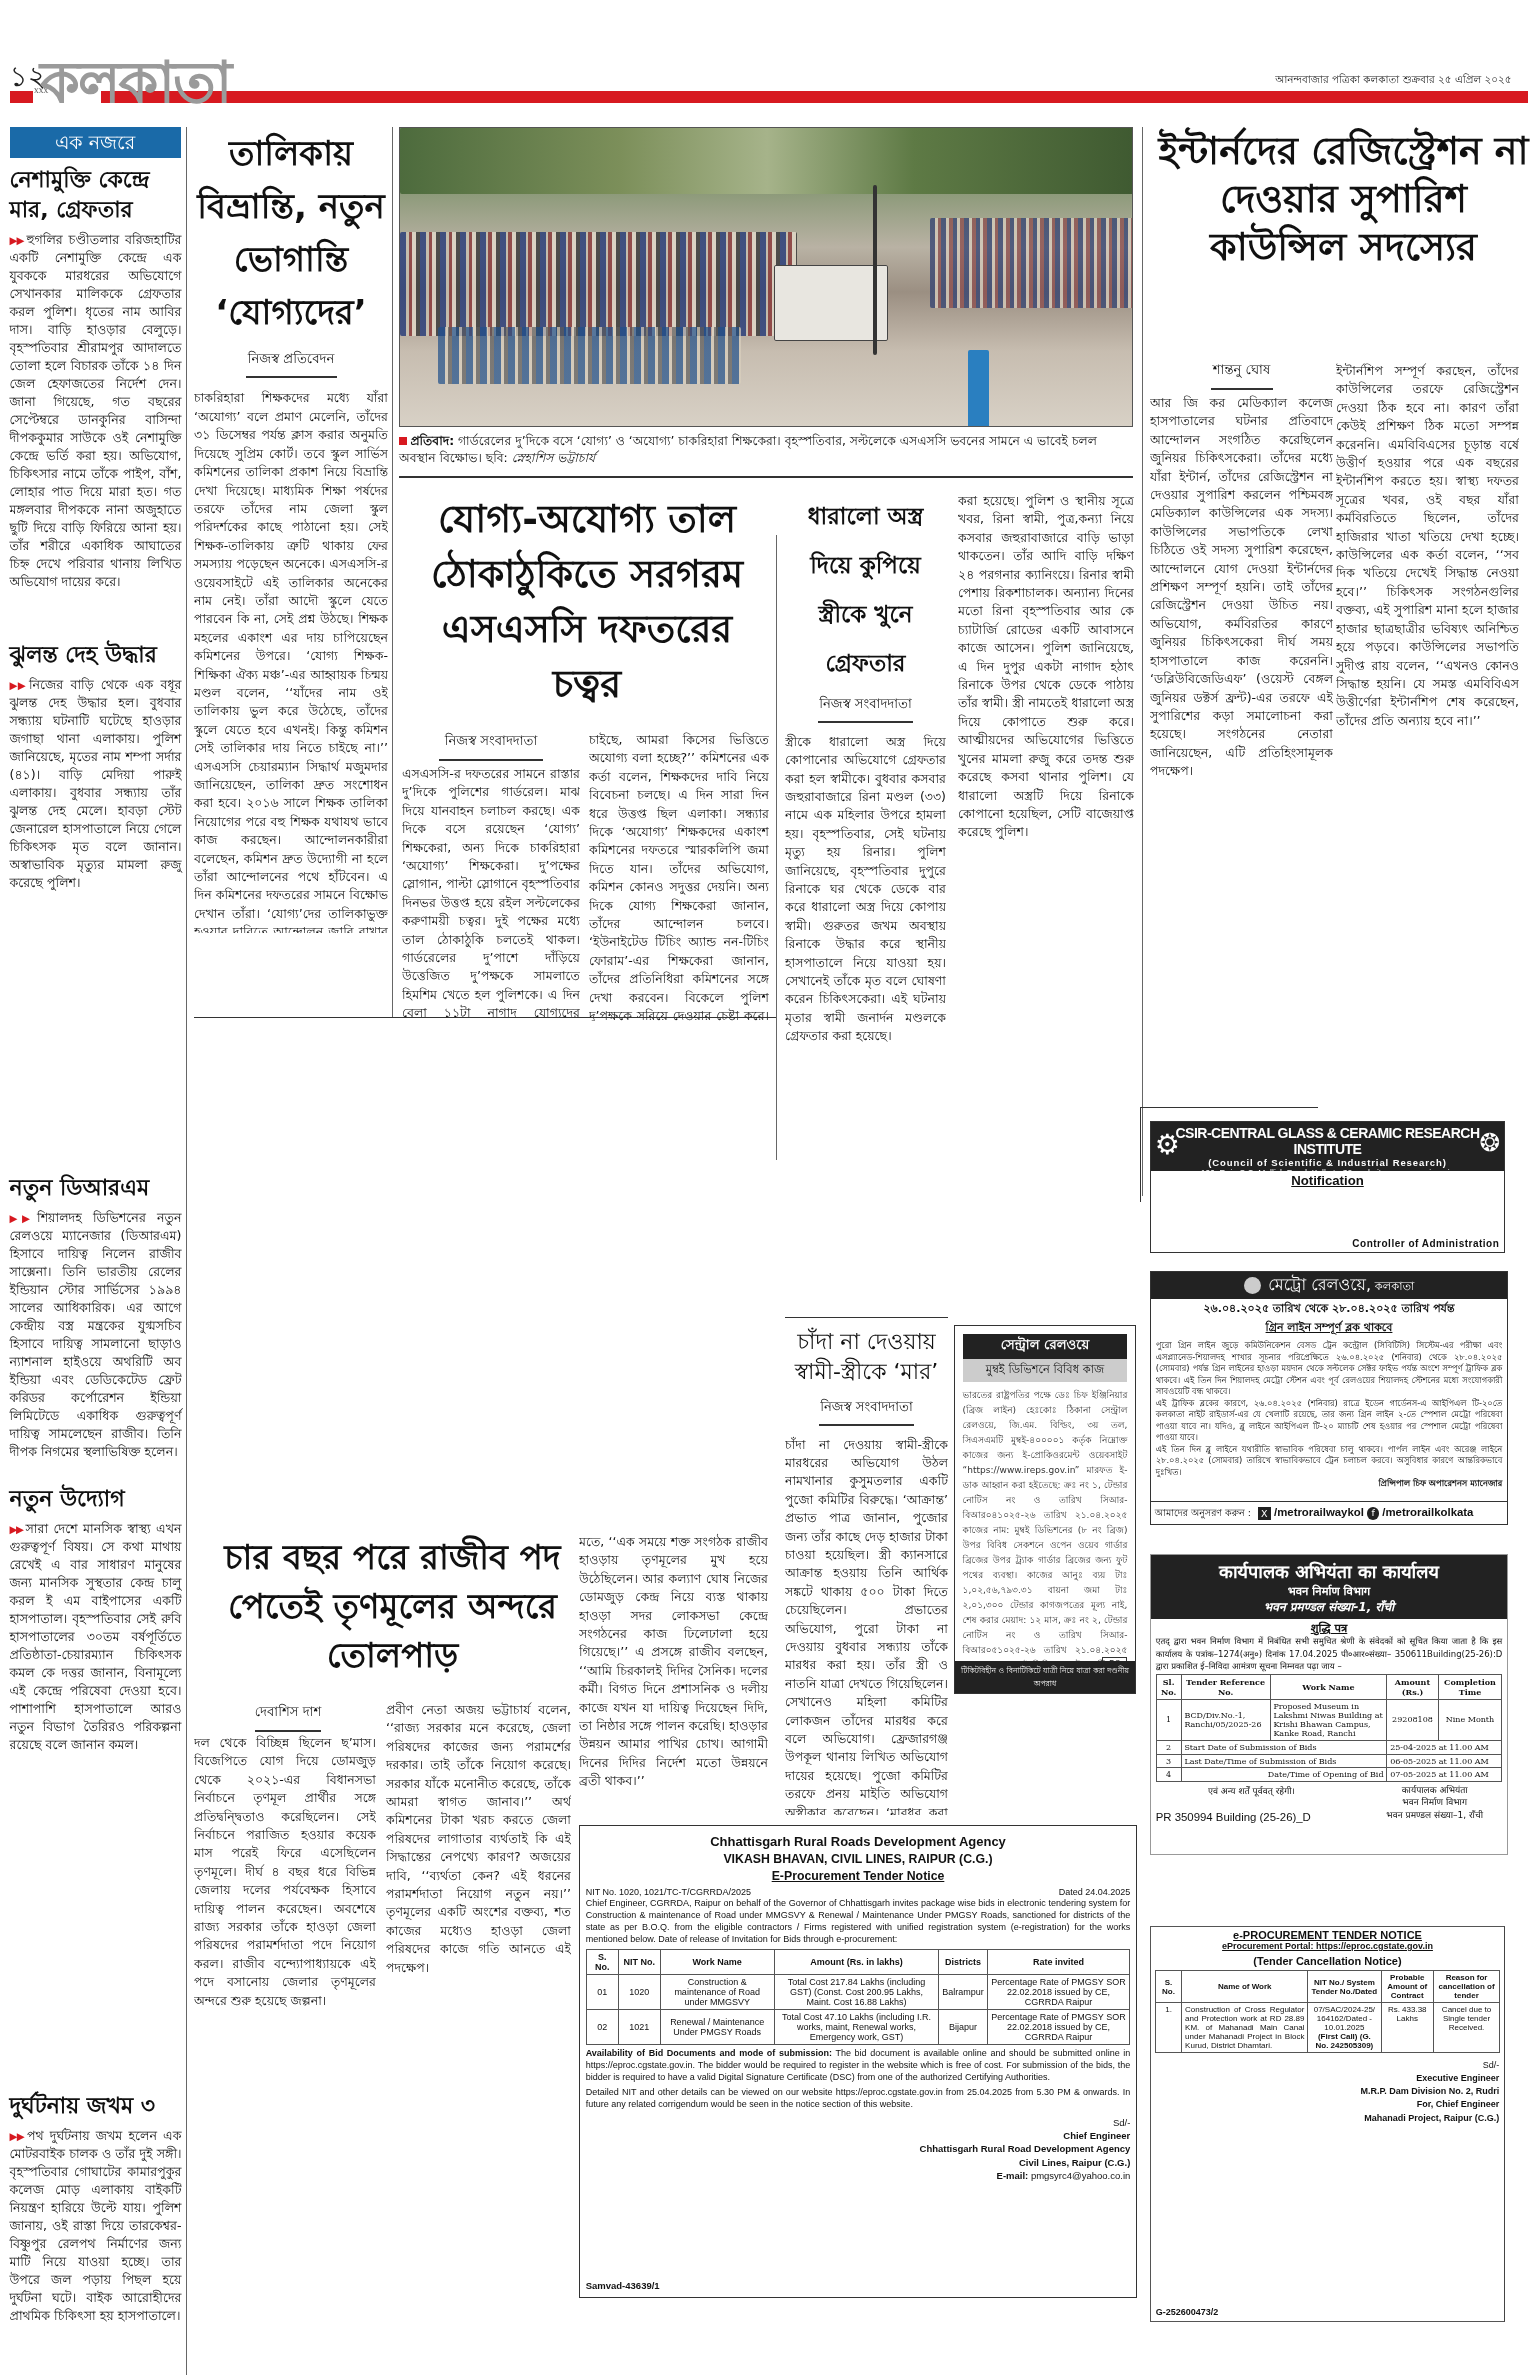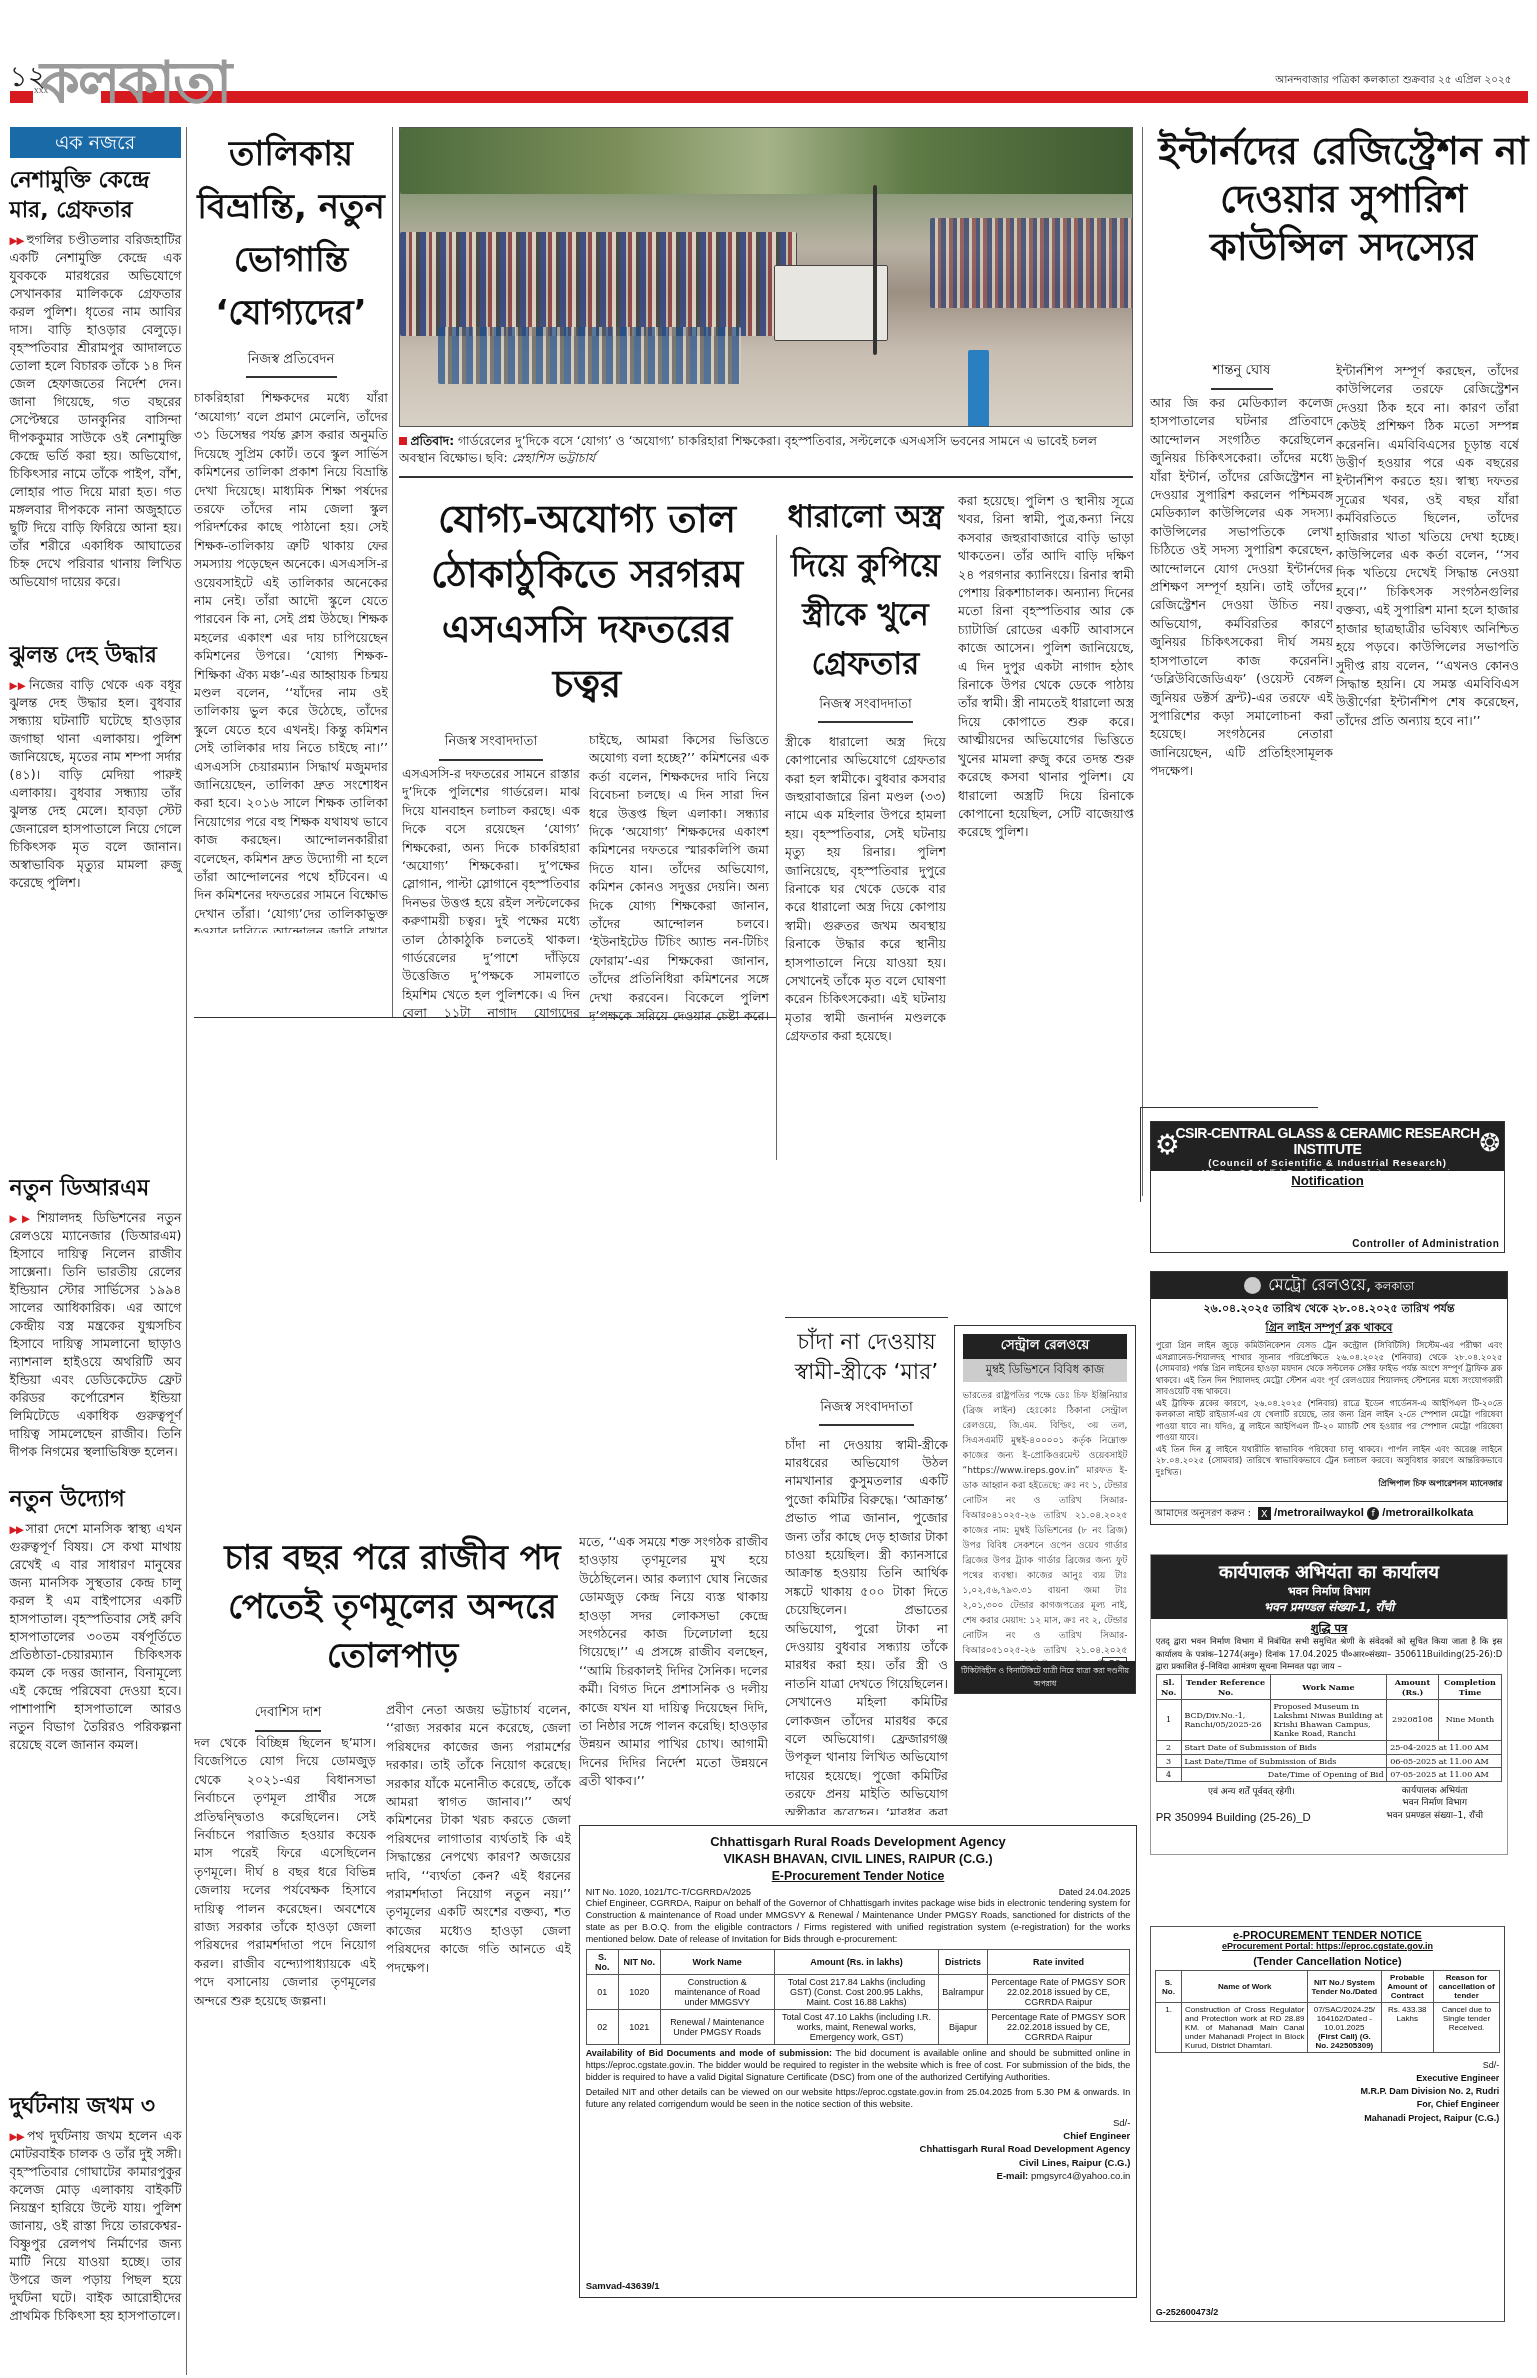--- a/index.html
+++ b/index.html
@@ -117,21 +117,21 @@
   <div class="headline" style="font-size:38px;line-height:55px;">যোগ্য-অযোগ্য তাল ঠোকাঠুকিতে সরগরম এসএসসি দফতরের চত্বর</div>
 </div>
 <div class="abs" style="left:402px;top:731px;width:178px;">
   <div class="byline">নিজস্ব সংবাদদাতা</div>
   <div class="byline-rule" style="width:104px;"></div>
 </div>
 <div class="abs body-text" style="left:402px;top:765px;width:178px;height:256px;overflow:hidden;">এসএসসি-র দফতরের সামনে রাস্তার দু’দিকে পুলিশের গার্ডরেল। মাঝ দিয়ে যানবাহন চলাচল করছে। এক দিকে বসে রয়েছেন ‘যোগ্য’ শিক্ষকেরা, অন্য দিকে চাকরিহারা ‘অযোগ্য’ শিক্ষকেরা। দু’পক্ষের স্লোগান, পাল্টা স্লোগানে বৃহস্পতিবার দিনভর উত্তপ্ত হয়ে রইল সল্টলেকের করুণাময়ী চত্বর। দুই পক্ষের মধ্যে তাল ঠোকাঠুকি চলতেই থাকল। গার্ডরেলের দু’পাশে দাঁড়িয়ে উত্তেজিত দু’পক্ষকে সামলাতে হিমশিম খেতে হল পুলিশকে। এ দিন বেলা ১১টা নাগাদ যোগ্যদের অবস্থানের পাশে এসে বসেন অযোগ্যরা। তাঁদের দাবি, তাঁদের চাকরি ফিরিয়ে দিতে হবে। তাঁরাও তালিকা প্রকাশের দাবি জানান। যোগ্য শিক্ষকদের অভিযোগ, কমিশনের অপদার্থতার জন্যই আজ তাঁদের রাস্তায় বসতে হয়েছে। বিশ্বাস না হলে তালিকা প্রকাশ করে দেখা হোক কারা যোগ্য, কারা অযোগ্য।</div>
 <div class="abs body-text" style="left:589px;top:731px;width:180px;height:290px;overflow:hidden;">চাইছে, আমরা কিসের ভিত্তিতে অযোগ্য বলা হচ্ছে?’’ কমিশনের এক কর্তা বলেন, শিক্ষকদের দাবি নিয়ে বিবেচনা চলছে। এ দিন সারা দিন ধরে উত্তপ্ত ছিল এলাকা। সন্ধ্যার দিকে ‘অযোগ্য’ শিক্ষকদের একাংশ কমিশনের দফতরে স্মারকলিপি জমা দিতে যান। তাঁদের অভিযোগ, কমিশন কোনও সদুত্তর দেয়নি। অন্য দিকে যোগ্য শিক্ষকেরা জানান, তাঁদের আন্দোলন চলবে। ‘ইউনাইটেড টিচিং অ্যান্ড নন-টিচিং ফোরাম’-এর শিক্ষকেরা জানান, তাঁদের প্রতিনিধিরা কমিশনের সঙ্গে দেখা করবেন। বিকেলে পুলিশ দু’পক্ষকে সরিয়ে দেওয়ার চেষ্টা করে। যদিও রাত পর্যন্ত অবস্থান চালিয়ে যান শিক্ষকেরা। পরিস্থিতি স্বাভাবিক রাখতে এলাকায় মোতায়েন ছিল বিশাল পুলিশবাহিনী।</div>
 
 <div class="abs" style="left:785px;top:492px;width:161px;">
-  <div class="headline" style="font-size:31px;line-height:49px;">ধারালো অস্ত্র দিয়ে কুপিয়ে স্ত্রীকে খুনে গ্রেফতার</div>
+  <div class="headline" style="font-size:23px;line-height:49px;">ধারালো অস্ত্র দিয়ে কুপিয়ে স্ত্রীকে খুনে গ্রেফতার</div>
   <div class="byline" style="margin-top:5.7px;">নিজস্ব সংবাদদাতা</div>
   <div class="byline-rule" style="width:95px;"></div>
   <div class="body-text" style="margin-top:9.5px;height:380px;overflow:hidden;">স্ত্রীকে ধারালো অস্ত্র দিয়ে কোপানোর অভিযোগে গ্রেফতার করা হল স্বামীকে। বুধবার কসবার জহুরাবাজারে রিনা মণ্ডল (৩৩) নামে এক মহিলার উপরে হামলা হয়। বৃহস্পতিবার, সেই ঘটনায় মৃত্যু হয় রিনার। পুলিশ জানিয়েছে, বৃহস্পতিবার দুপুরে রিনাকে ঘর থেকে ডেকে বার করে ধারালো অস্ত্র দিয়ে কোপায় স্বামী। গুরুতর জখম অবস্থায় রিনাকে উদ্ধার করে স্থানীয় হাসপাতালে নিয়ে যাওয়া হয়। সেখানেই তাঁকে মৃত বলে ঘোষণা করেন চিকিৎসকেরা। এই ঘটনায় মৃতার স্বামী জনার্দন মণ্ডলকে গ্রেফতার করা হয়েছে।</div>
 </div>
 <div class="abs body-text" style="left:958px;top:492px;width:176px;height:738px;overflow:hidden;">করা হয়েছে। পুলিশ ও স্থানীয় সূত্রে খবর, রিনা স্বামী, পুত্র,কন্যা নিয়ে কসবার জহুরাবাজারে বাড়ি ভাড়া থাকতেন। তাঁর আদি বাড়ি দক্ষিণ ২৪ পরগনার ক্যানিংয়ে। রিনার স্বামী পেশায় রিকশাচালক। অন্যান্য দিনের মতো রিনা বৃহস্পতিবার আর কে চ্যাটার্জি রোডের একটি আবাসনে কাজে আসেন। পুলিশ জানিয়েছে, এ দিন দুপুর একটা নাগাদ হঠাৎ রিনাকে উপর থেকে ডেকে পাঠায় তাঁর স্বামী। স্ত্রী নামতেই ধারালো অস্ত্র দিয়ে কোপাতে শুরু করে। আত্মীয়দের অভিযোগের ভিত্তিতে খুনের মামলা রুজু করে তদন্ত শুরু করেছে কসবা থানার পুলিশ। যে ধারালো অস্ত্রটি দিয়ে রিনাকে কোপানো হয়েছিল, সেটি বাজেয়াপ্ত করেছে পুলিশ।</div>
 
 <div class="abs hrule" style="left:785px;top:1317px;width:163px;height:0.9px;"></div>
 <div class="abs" style="left:785px;top:1327px;width:163px;">
   <div class="headline" style="font-size:22px;line-height:30px;font-weight:normal;">চাঁদা না দেওয়ায় স্বামী-স্ত্রীকে ‘মার’</div>
   <div class="byline" style="margin-top:9.5px;">নিজস্ব সংবাদদাতা</div>

